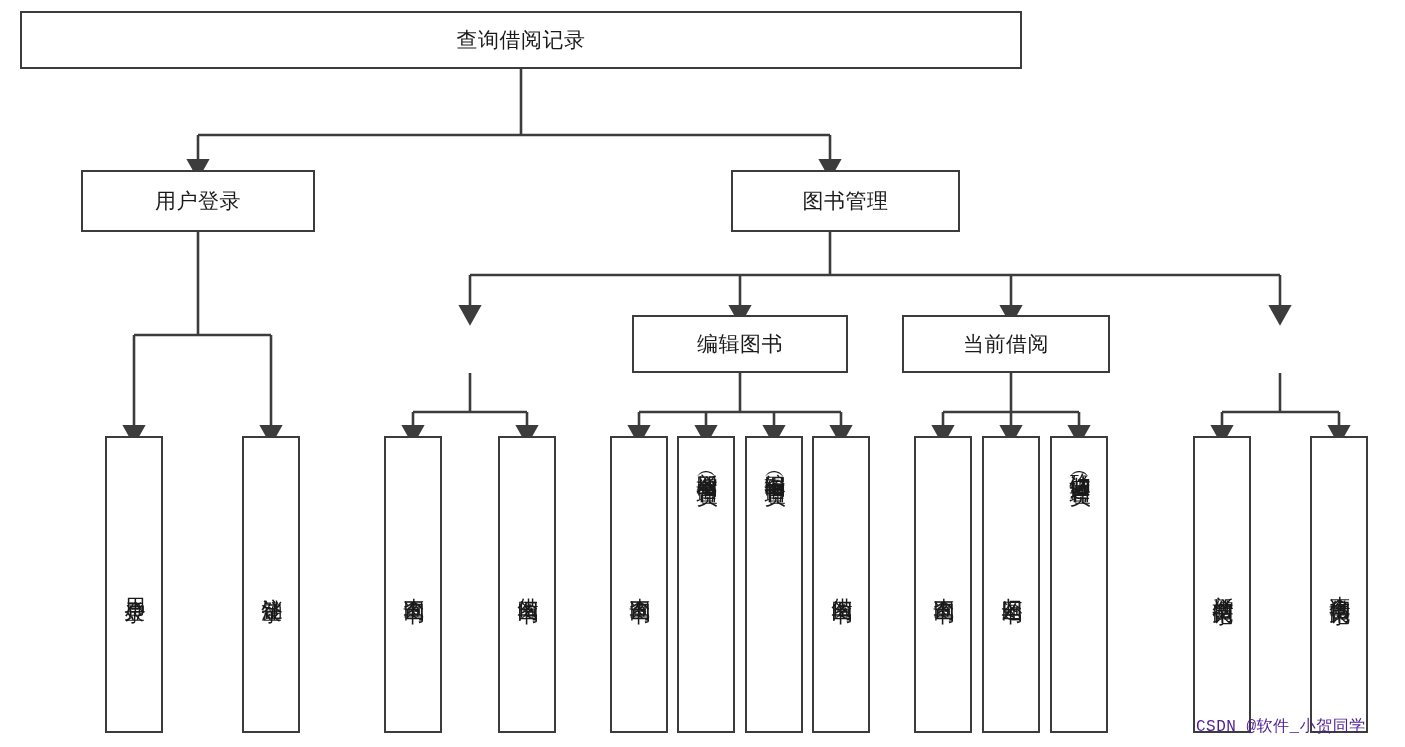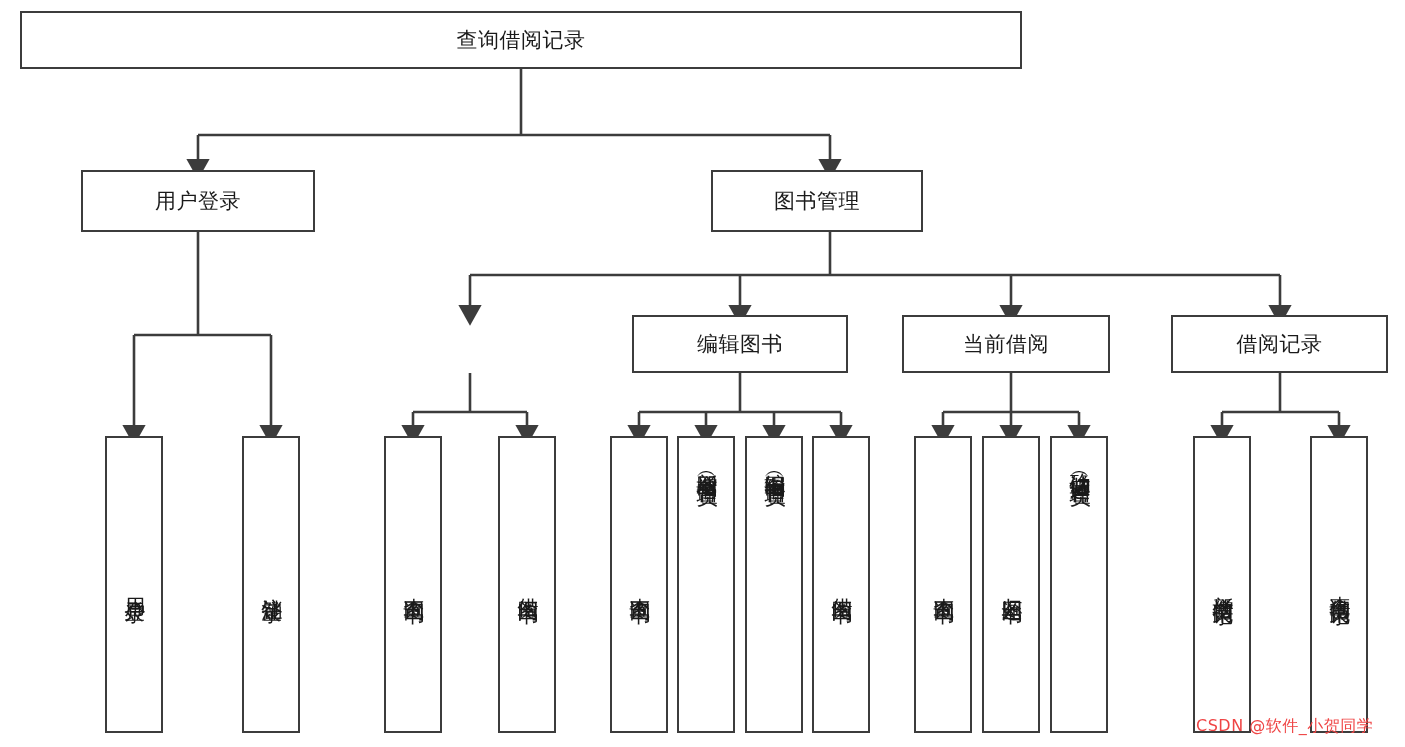--- a/index.html
+++ b/index.html
@@ -7,22 +7,22 @@
        font-family:"DejaVu Sans","Liberation Sans",sans-serif;}
   #diagram{position:relative;width:1405px;height:747px;background:#fff;}
   svg{position:absolute;left:0;top:0;width:1405px;height:747px;}
   .node{position:absolute;box-sizing:border-box;border:2.5px solid #3c3c3c;
         background:#ffffff;display:flex;align-items:center;justify-content:center;}
   .node .lbl{color:#1a1a1a;font-size:21px;line-height:1.15;letter-spacing:.5px;white-space:nowrap;}
   .node.vert{align-items:flex-start;justify-content:center;padding-top:18px;}
   .node.vert.mid{align-items:center;padding-top:0;}
   .node.vert .lbl{writing-mode:vertical-rl;text-orientation:upright;
                   font-size:21px;line-height:1.42;letter-spacing:2px;white-space:normal;}
-  #watermark{position:absolute;left:1196px;top:716px;color:#ef4444;font-size:16px;
-             letter-spacing:.5px;white-space:nowrap;}
+  #watermark{position:absolute;left:1196px;top:716px;color:#4c1d95;font-size:16px;
+             letter-spacing:.5px;white-space:nowrap;font-family:Liberation Mono, monospace;}
 </style>
 </head>
 <body>
 
 <div id="diagram">
 
   <svg viewBox="0 0 1405 747">
     <defs>
       <marker id="arr" markerWidth="9" markerHeight="9" refX="1.2" refY="4.5" orient="auto" markerUnits="strokeWidth">
         <path d="M0,0 L0,9 L8,4.5 z" fill="#3c3c3c"></path>
@@ -72,32 +72,29 @@
     </g>
   </svg>
 
   <div class="node" style="left:20px;top:11px;width:1002px;height:58px;">
     <span class="lbl">查询借阅记录</span>
   </div>
 
   <div class="node" style="left:81px;top:170px;width:234px;height:62px;">
     <span class="lbl">用户登录</span>
   </div>
-  <div class="node" style="left:711px;top:170px;width:212px;height:62px;">
+  <div class="node" style="left:731px;top:170px;width:229px;height:62px;">
     <span class="lbl">图书管理</span>
   </div>
 
   <div class="node" style="left:632px;top:315px;width:216px;height:58px;">
     <span class="lbl">编辑图书</span>
   </div>
   <div class="node" style="left:902px;top:315px;width:208px;height:58px;align-items:center;">
     <span class="lbl">当前借阅</span>
-  </div>
-  <div class="node" style="left:1171px;top:315px;width:217px;height:58px;">
-    <span class="lbl">借阅记录</span>
   </div>
 
   <div class="node vert mid" style="left:105px;top:436px;width:58px;height:297px;">
     <span class="lbl">用户登录</span>
   </div>
   <div class="node vert mid" style="left:242px;top:436px;width:58px;height:297px;">
     <span class="lbl">注销登录</span>
   </div>
 
   <div class="node vert mid" style="left:384px;top:436px;width:58px;height:297px;">

